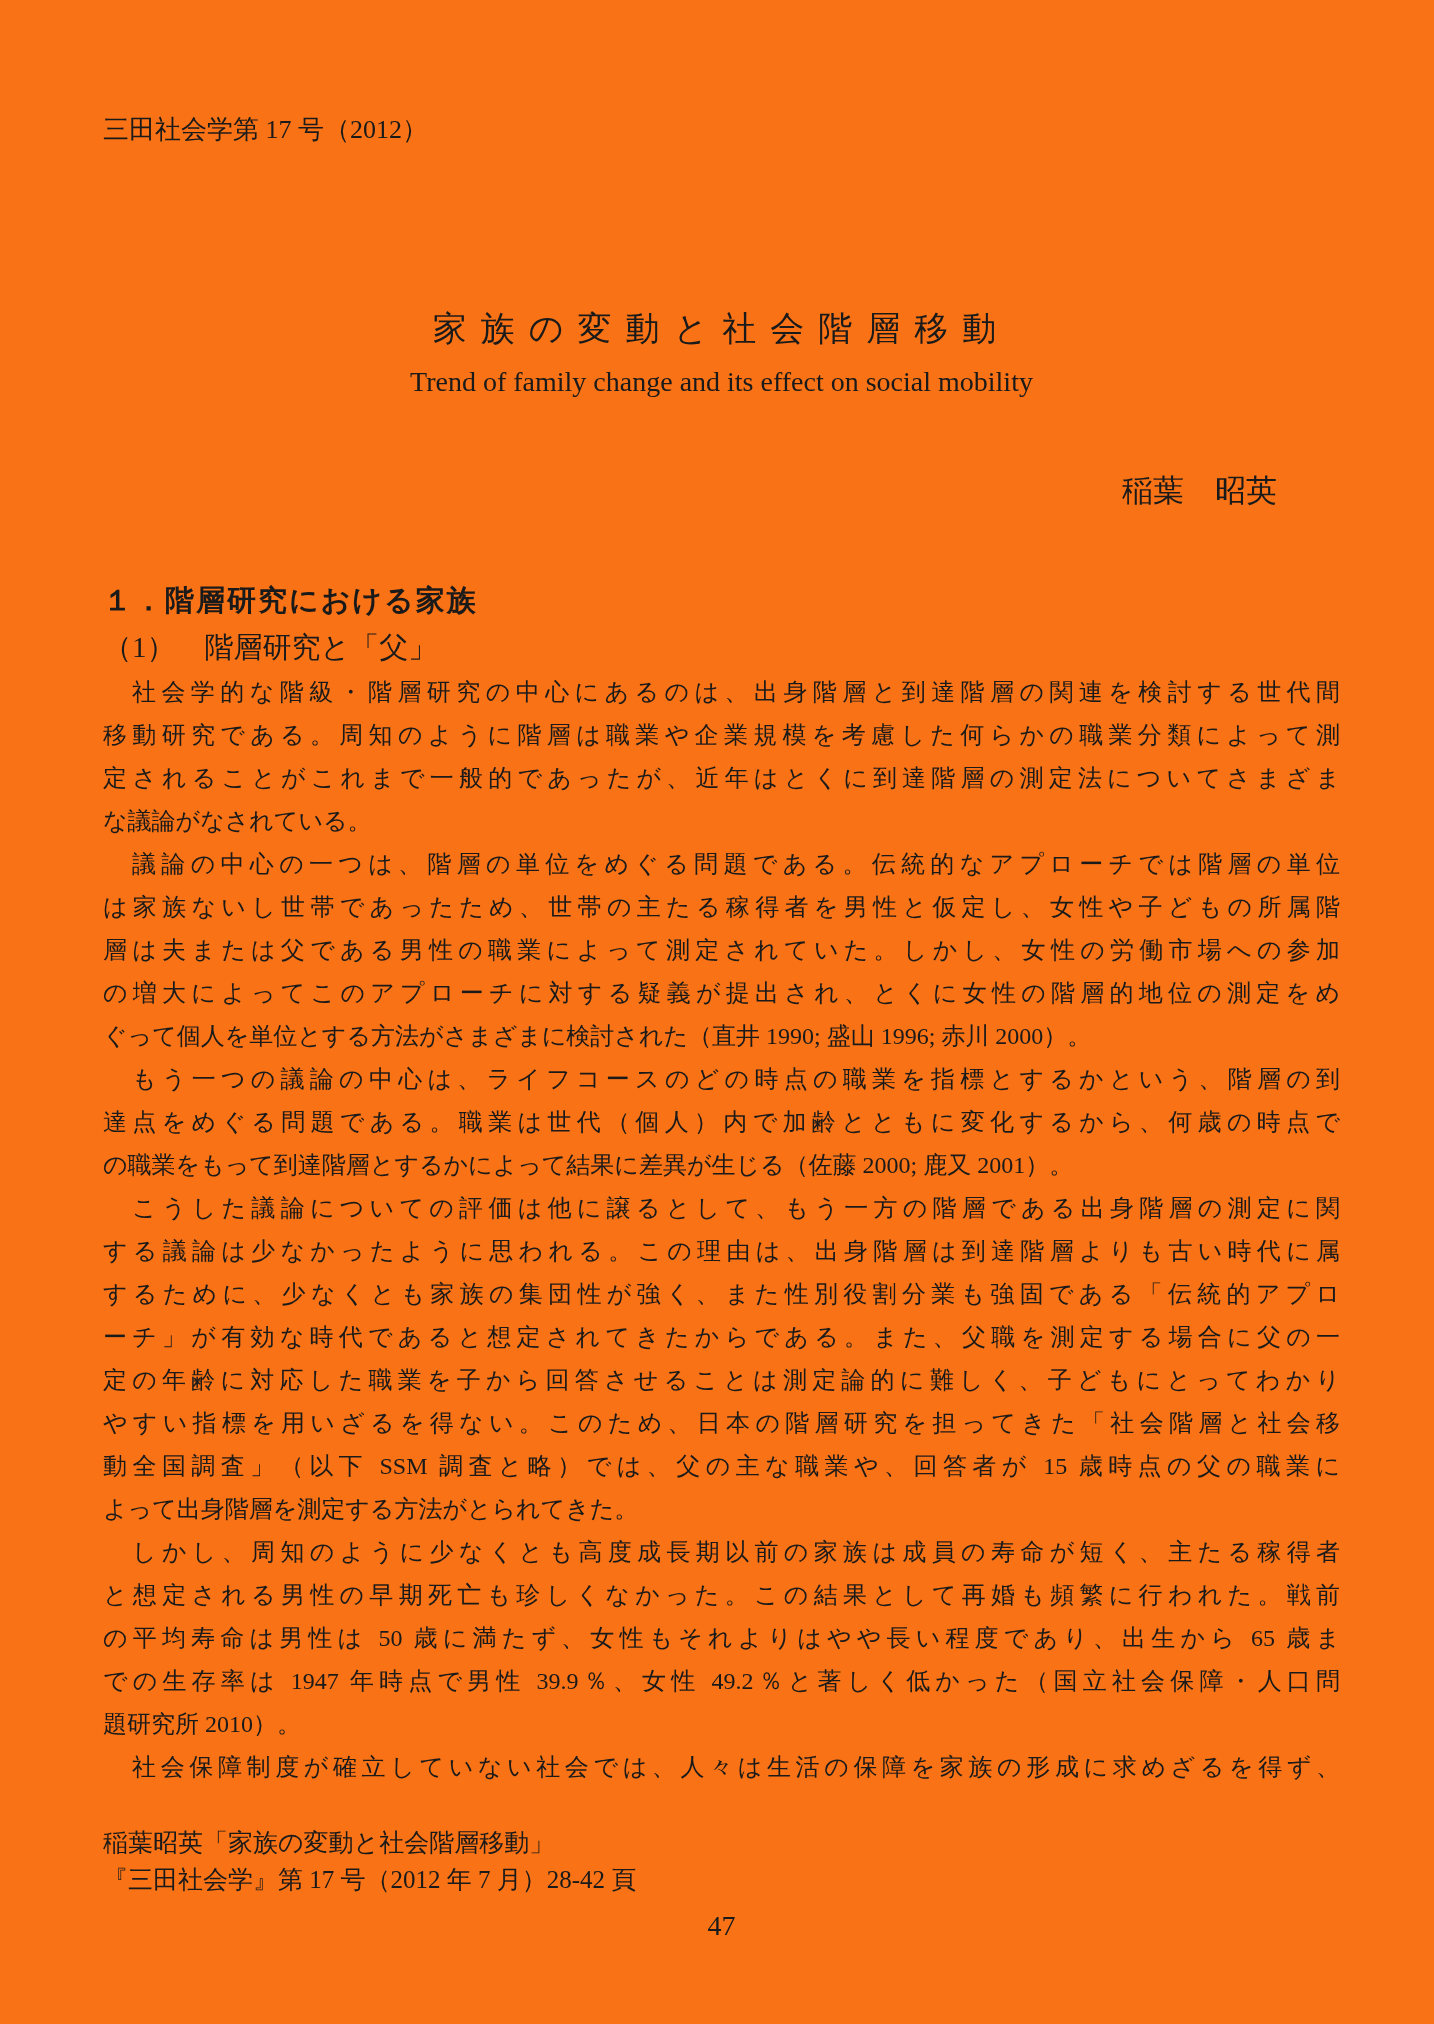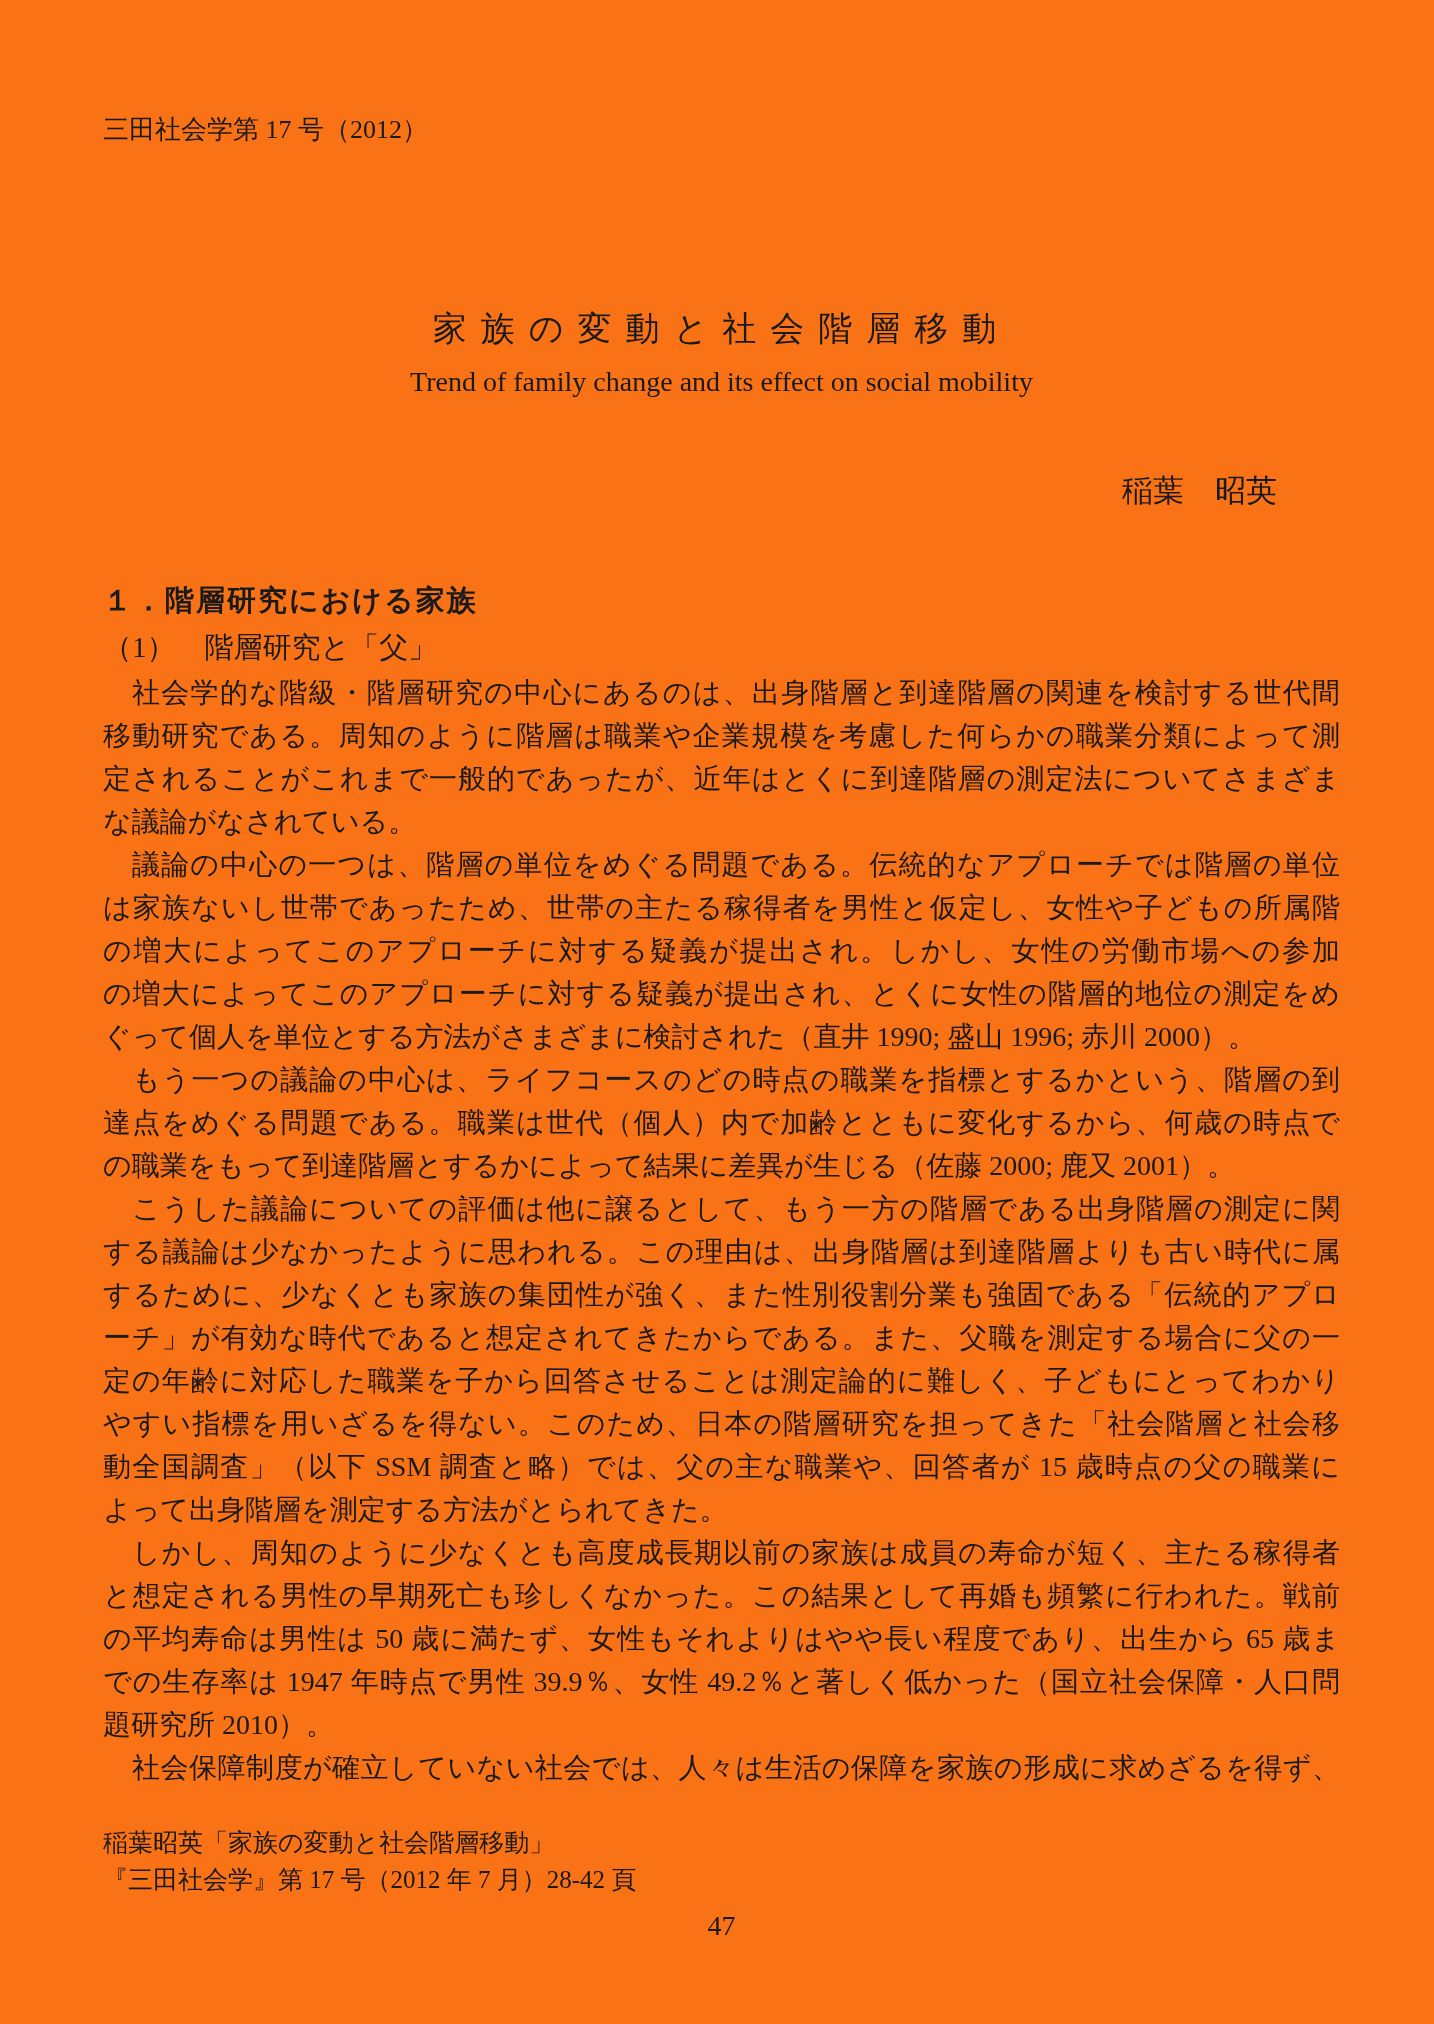--- a/index.html
+++ b/index.html
@@ -66,21 +66,21 @@
     top: 628px;
     left: 103px;
     font-size: 29px;
     white-space: nowrap;
   }
   .body-text {
     position: absolute;
     top: 671px;
     left: 103px;
     width: 1237px;
-    font-size: 28px;
+    font-size: 24px;
     line-height: 43px;
   }
   .para { margin: 0; }
   .line {
     text-align: justify;
     overflow: visible;
   }
   .line.j {
     text-align-last: justify;
   }
@@ -123,21 +123,21 @@
   <div class="body-text">
       <div class="para">
         <div class="line first j">社会学的な階級・階層研究の中心にあるのは、出身階層と到達階層の関連を検討する世代間</div>
         <div class="line j">移動研究である。周知のように階層は職業や企業規模を考慮した何らかの職業分類によって測</div>
         <div class="line j">定されることがこれまで一般的であったが、近年はとくに到達階層の測定法についてさまざま</div>
         <div class="line">な議論がなされている。</div>
       </div>
       <div class="para">
         <div class="line first j">議論の中心の一つは、階層の単位をめぐる問題である。伝統的なアプローチでは階層の単位</div>
         <div class="line j">は家族ないし世帯であったため、世帯の主たる稼得者を男性と仮定し、女性や子どもの所属階</div>
-        <div class="line j">の増大によってこのアプローチに対する疑義が提出され。しかし、女性の労働市場への参加</div>
+        <div class="line j">層は夫または父である男性の職業によって測定されていた。しかし、女性の労働市場への参加</div>
         <div class="line j">の増大によってこのアプローチに対する疑義が提出され、とくに女性の階層的地位の測定をめ</div>
         <div class="line">ぐって個人を単位とする方法がさまざまに検討された（直井 1990; 盛山 1996; 赤川 2000）。</div>
       </div>
       <div class="para">
         <div class="line first j">もう一つの議論の中心は、ライフコースのどの時点の職業を指標とするかという、階層の到</div>
         <div class="line j">達点をめぐる問題である。職業は世代（個人）内で加齢とともに変化するから、何歳の時点で</div>
         <div class="line">の職業をもって到達階層とするかによって結果に差異が生じる（佐藤 2000; 鹿又 2001）。</div>
       </div>
       <div class="para">
         <div class="line first j">こうした議論についての評価は他に譲るとして、もう一方の階層である出身階層の測定に関</div>

